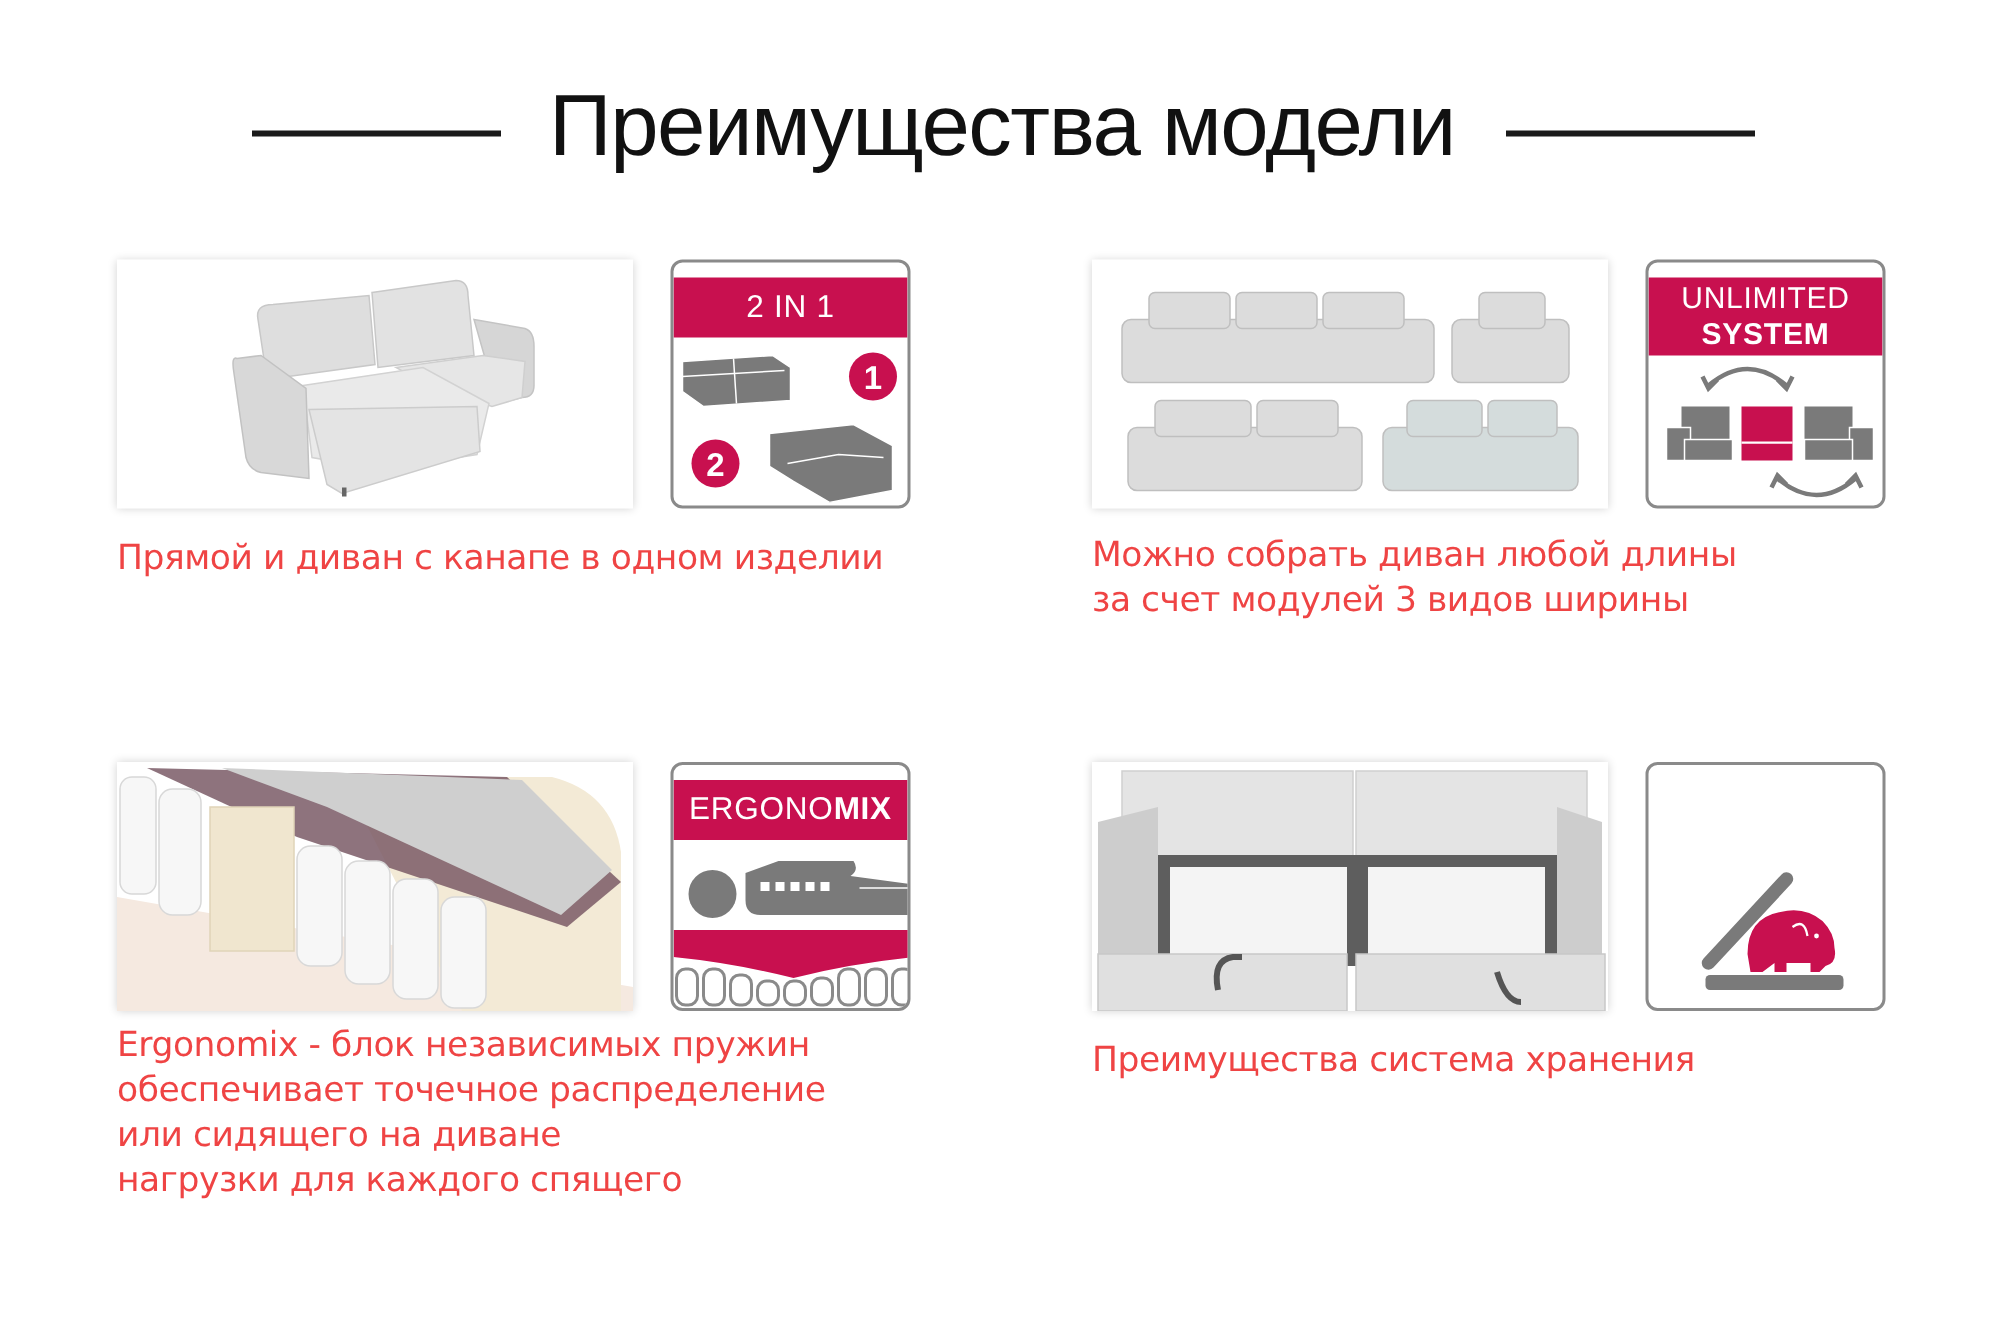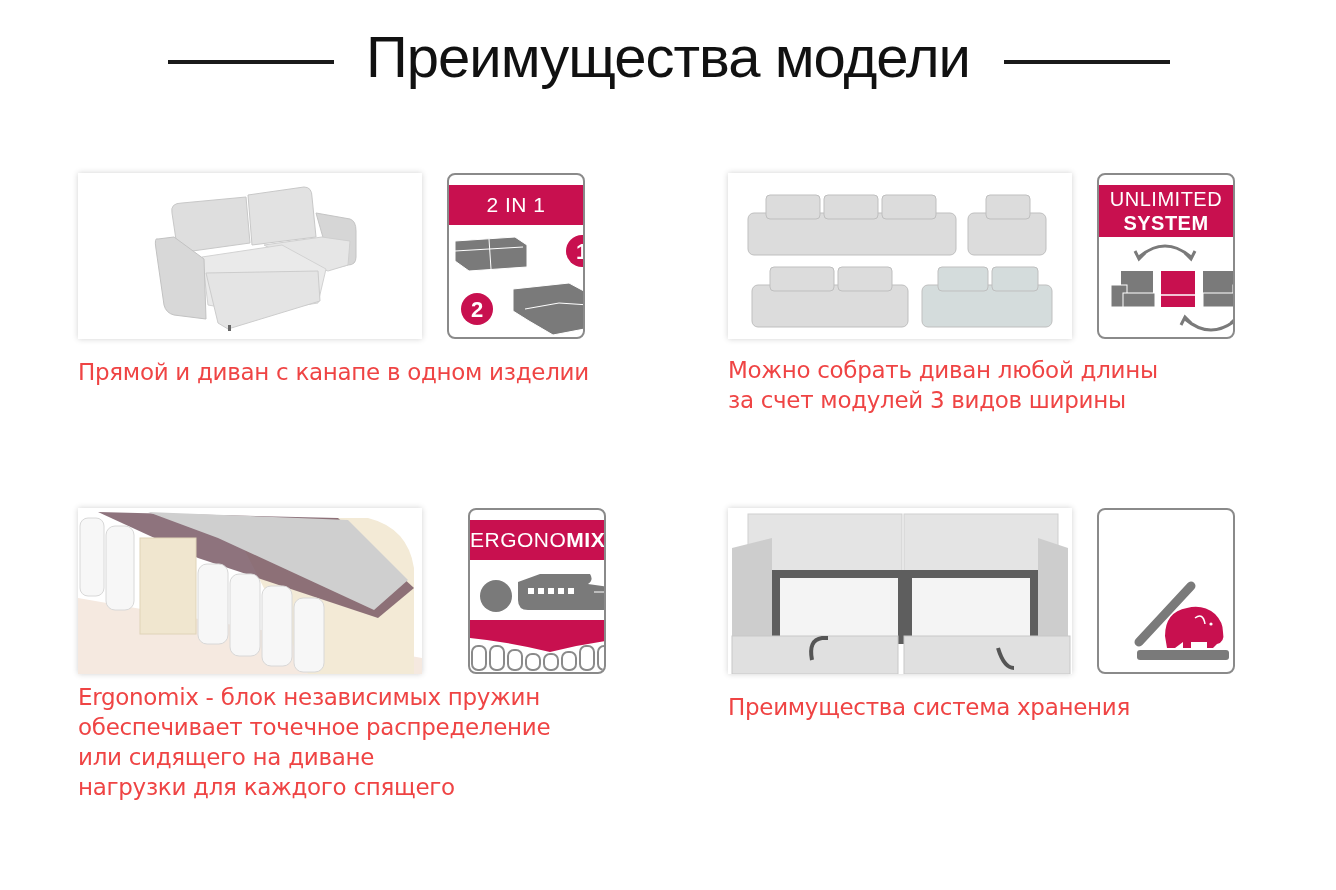--- a/index.html
+++ b/index.html
@@ -1,29 +1,29 @@
 <!DOCTYPE html>
 <html><head>
 <meta charset="utf-8">
 <style>
   * { box-sizing: border-box; margin: 0; padding: 0; }
   html, body { width: 1336px; height: 890px; background: #ffffff; overflow: hidden; }
   body { font-family: "DejaVu Sans", sans-serif; color: #2b2b2b; position: relative; }
 
-  .title-row { position: absolute; top: 22px; left: 0; width: 1336px; height: 80px; }
+  .title-row { position: absolute; top: 49px; left: 0; width: 1336px; height: 80px; }
   .title-line { position: absolute; top: 38px; height: 4px; background: #1a1a1a; }
   .title-line.left { left: 168px; width: 166px; }
   .title-line.right { left: 1004px; width: 166px; }
   .title-text { position: absolute; left: 340px; top: 0; width: 656px; text-align: center;
     font-family: "Liberation Sans", sans-serif; font-size: 58px; font-weight: 400; color: #111; letter-spacing: -1px; line-height: 70px; }
 
   .feature { position: absolute; }
   .photo { position: absolute; width: 344px; height: 166px; background: #fff;
     box-shadow: 0 0 6px rgba(0,0,0,0.18); overflow: hidden; }
-  .badge { position: absolute; width: 138px; height: 166px; background: #fff; border: 2px solid #8a8a8a;
+  .badge { position: absolute; width: 160px; height: 166px; background: #fff; border: 2px solid #8a8a8a;
     border-radius: 8px; overflow: hidden; }
   .badge-head { position: absolute; left: 0; top: 10px; width: 100%; height: 40px; background: var(--accent);
     color: #fff; text-align: center; font-family: "Liberation Sans", sans-serif; font-size: 21px; line-height: 40px; letter-spacing: 0.5px; }
   .badge-head.two { height: 52px; font-size: 20px; line-height: 24px; padding-top: 2px; }
   .badge-head b { font-weight: 700; }
   .badge-art { position: absolute; left: 0; top: 56px; width: 100%; height: 104px; }
   .caption { position: absolute; font-family: "DejaVu Sans", sans-serif; font-size: 23px; line-height: 30px;
     color: #ef4444; letter-spacing: -0.3px; white-space: nowrap; }
   .caption div { display: block; }
   svg { display: block; }
@@ -134,21 +134,21 @@
         <rect x="2" y="10" width="24" height="78" rx="8"></rect>
         <rect x="28" y="18" width="28" height="84" rx="9"></rect>
         <rect x="62" y="30" width="56" height="96" fill="#f0e6cf" stroke="#e0d4b8"></rect>
         <rect x="120" y="56" width="30" height="80" rx="9"></rect>
         <rect x="152" y="66" width="30" height="82" rx="9"></rect>
         <rect x="184" y="78" width="30" height="80" rx="9"></rect>
         <rect x="216" y="90" width="30" height="74" rx="9"></rect>
       </g>
     </svg>
   </div>
-  <div class="badge" style="left:468px; top:508px;padding-left:28px; --accent:#c8104f;">
+  <div class="badge" style="left:447px; top:508px;padding-left:28px; --accent:#c8104f;">
     <div class="badge-head">
       <span>ERGONO</span><b>MIX</b>
     </div>
     <div class="badge-art">
       <svg width="162" height="108" viewBox="0 0 162 108">
         <circle cx="26" cy="30" r="16" fill="#7a7a7a"></circle>
         <path d="M48 16 L70 8 L120 8 Q124 14 118 18 L162 24 L162 44 L58 44 Q48 44 48 34 Z" fill="#7a7a7a"></path>
         <g fill="#fff">
             <rect x="58" y="22" width="6" height="6"></rect>
             <rect x="68" y="22" width="6" height="6"></rect>

